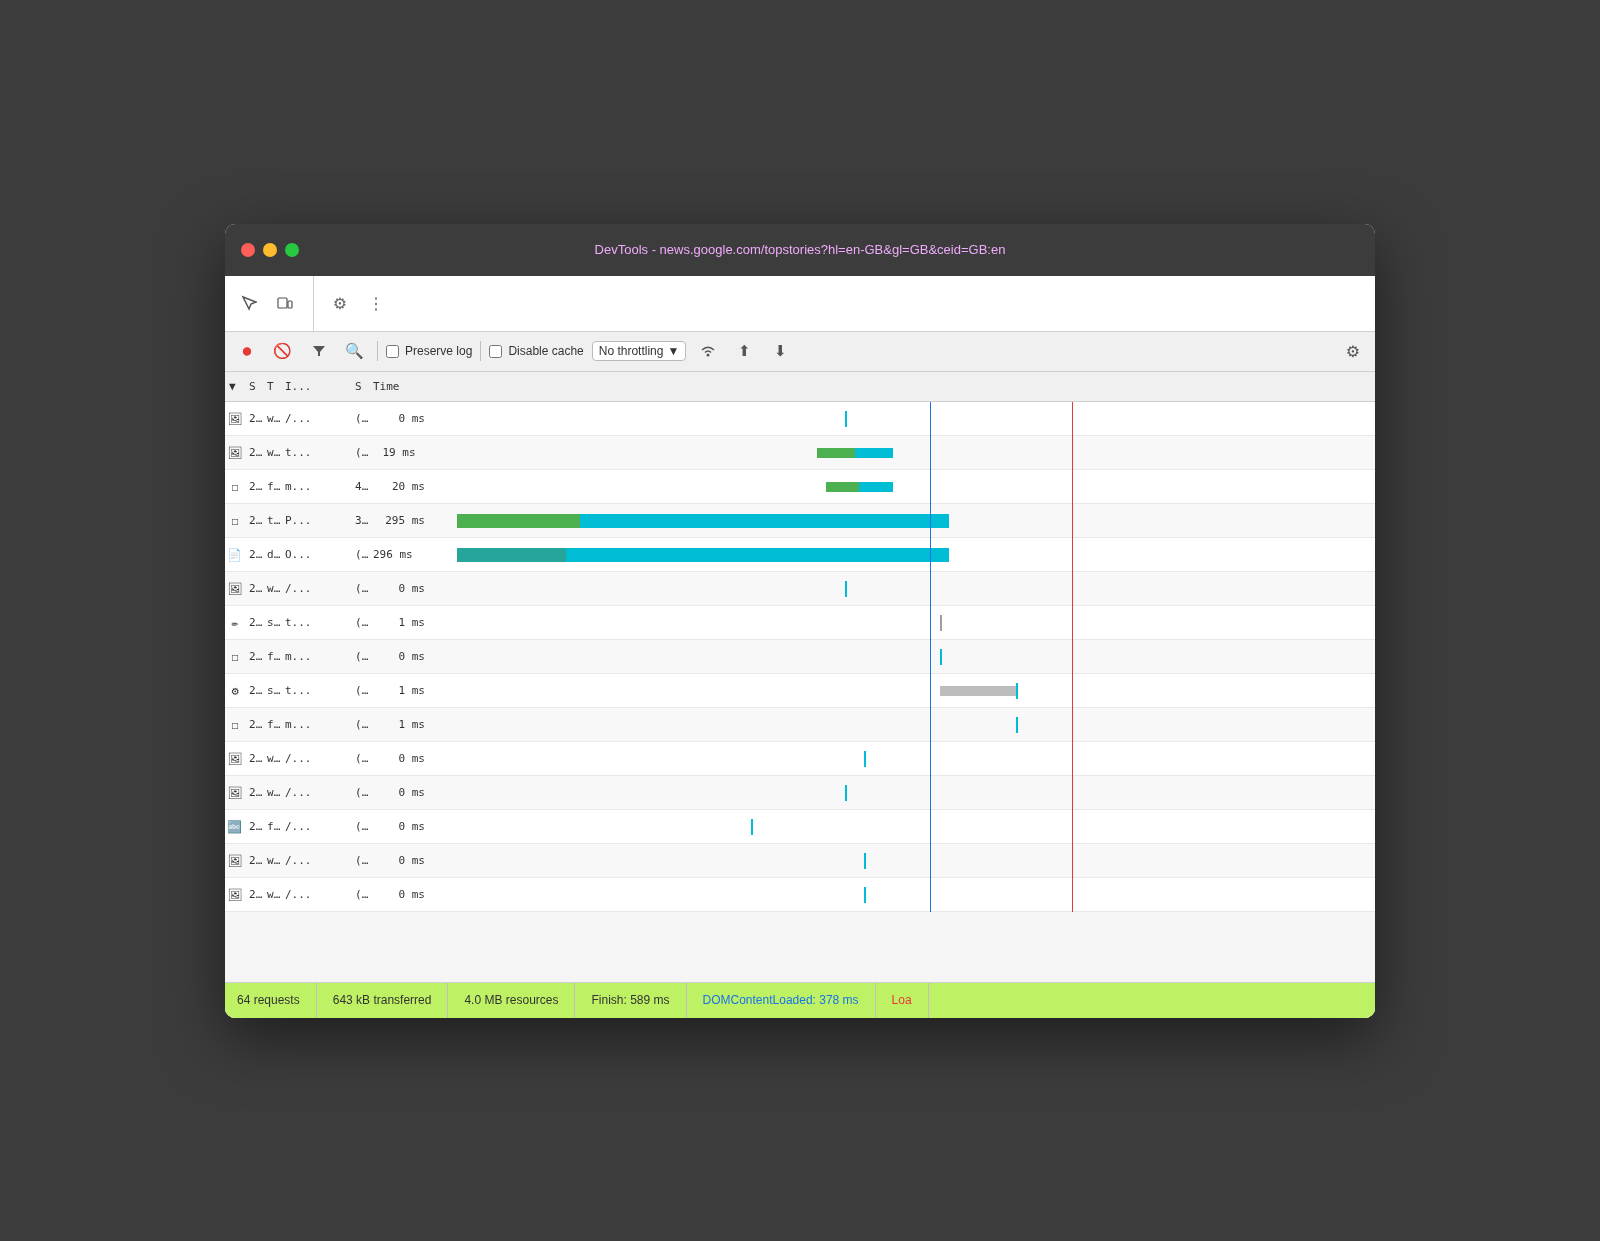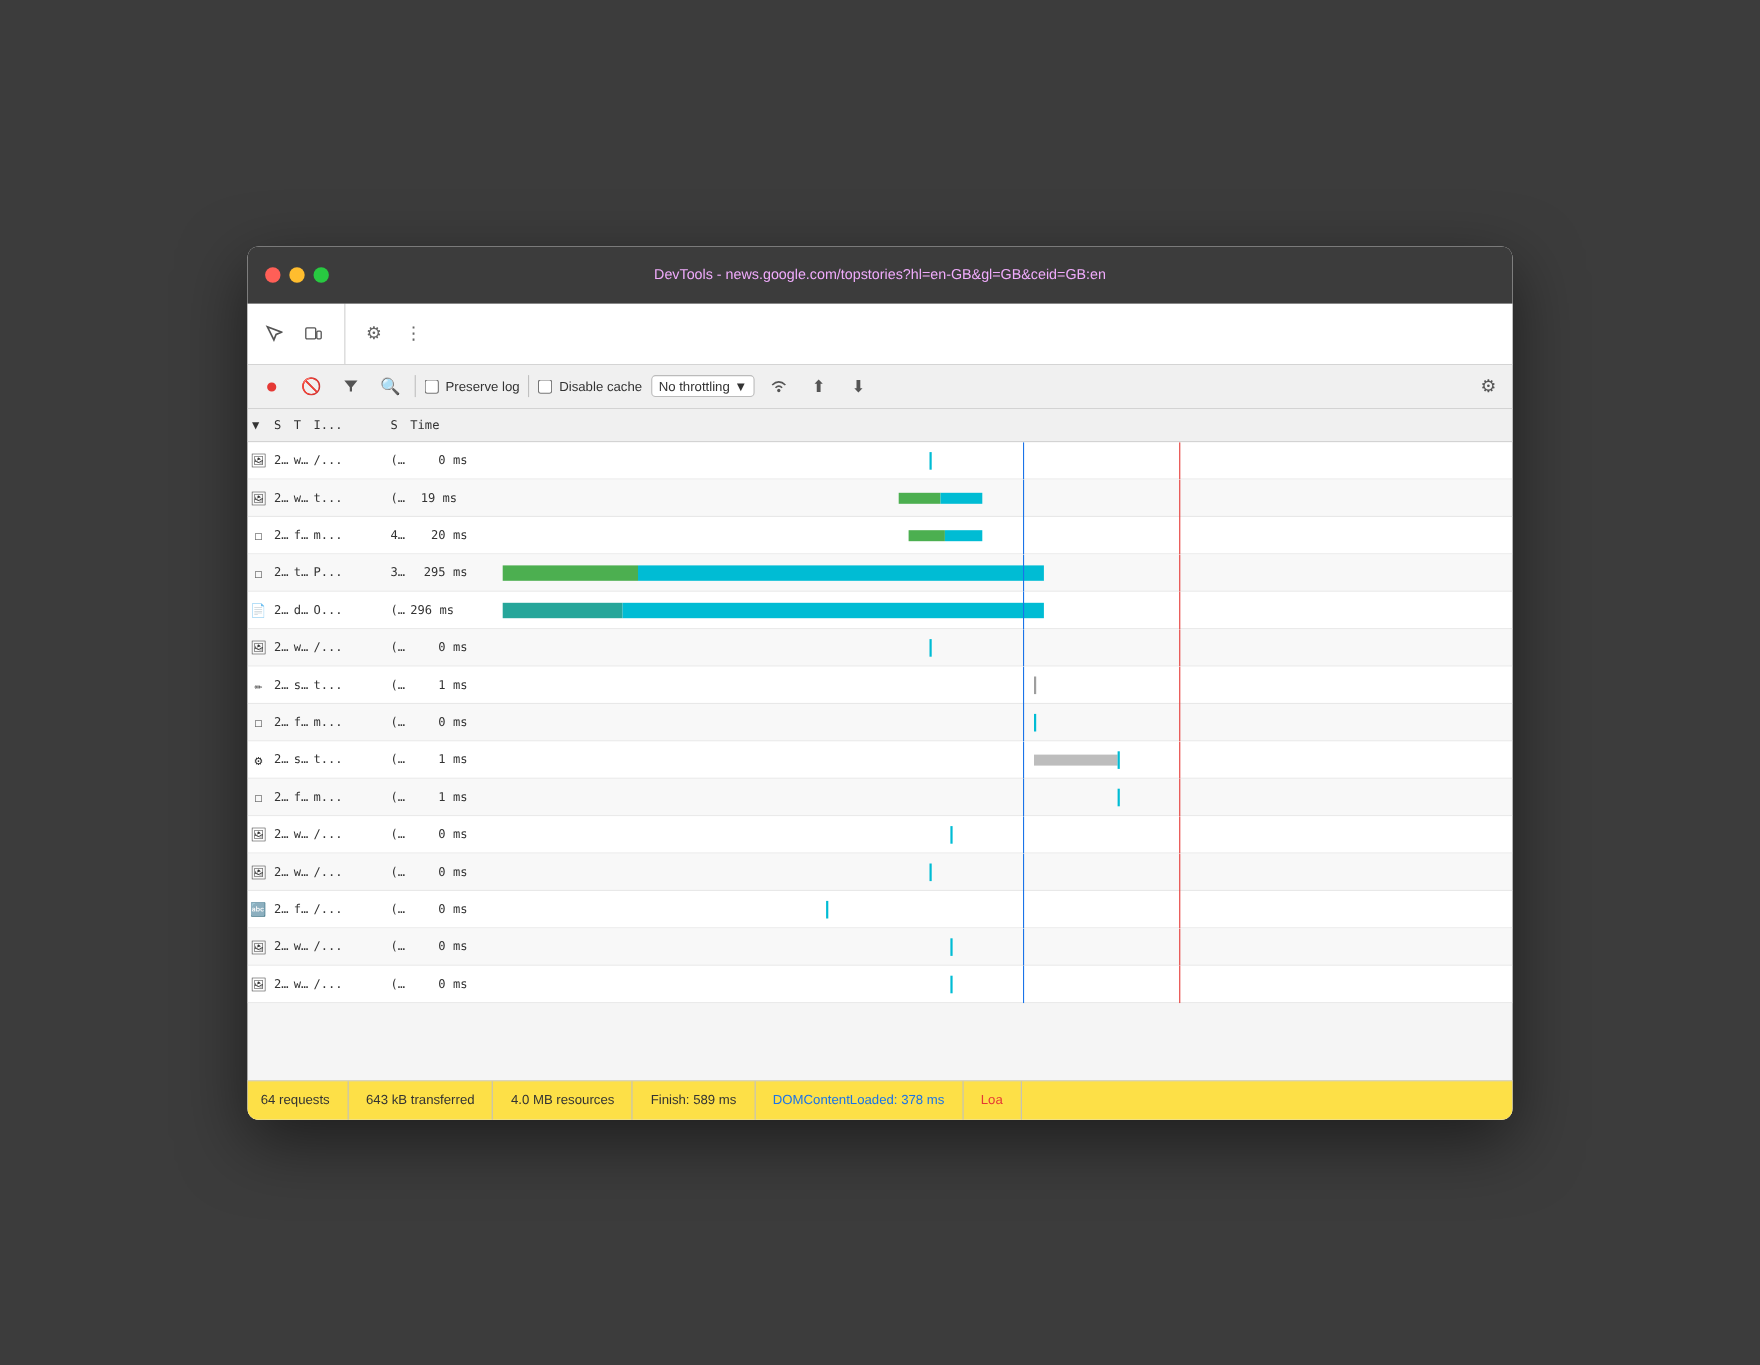--- a/index.html
+++ b/index.html
@@ -243,21 +243,21 @@
     }
     .waterfall-tick {
       position: absolute;
       width: 2px;
       height: 16px;
       top: 50%;
       transform: translateY(-50%);
     }
     
     .status-bar {
-      background: #fde047;
+      background: #bef264;
       border-top: 1px solid #d0d0d0;
       height: 36px;
       display: flex;
       align-items: center;
       padding: 0 12px;
       gap: 0;
       font-size: 12px;
       color: #333;
     }
     .status-item {

